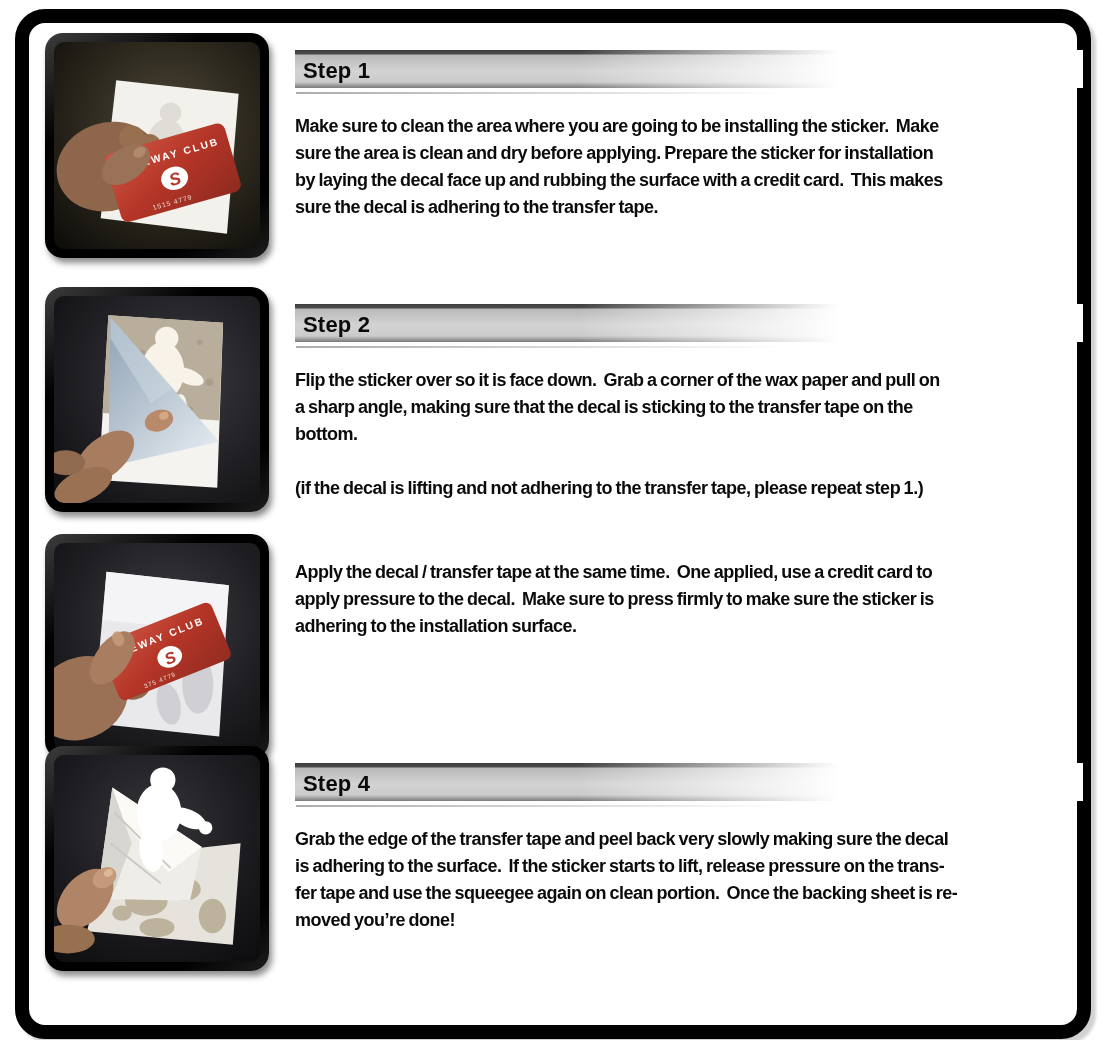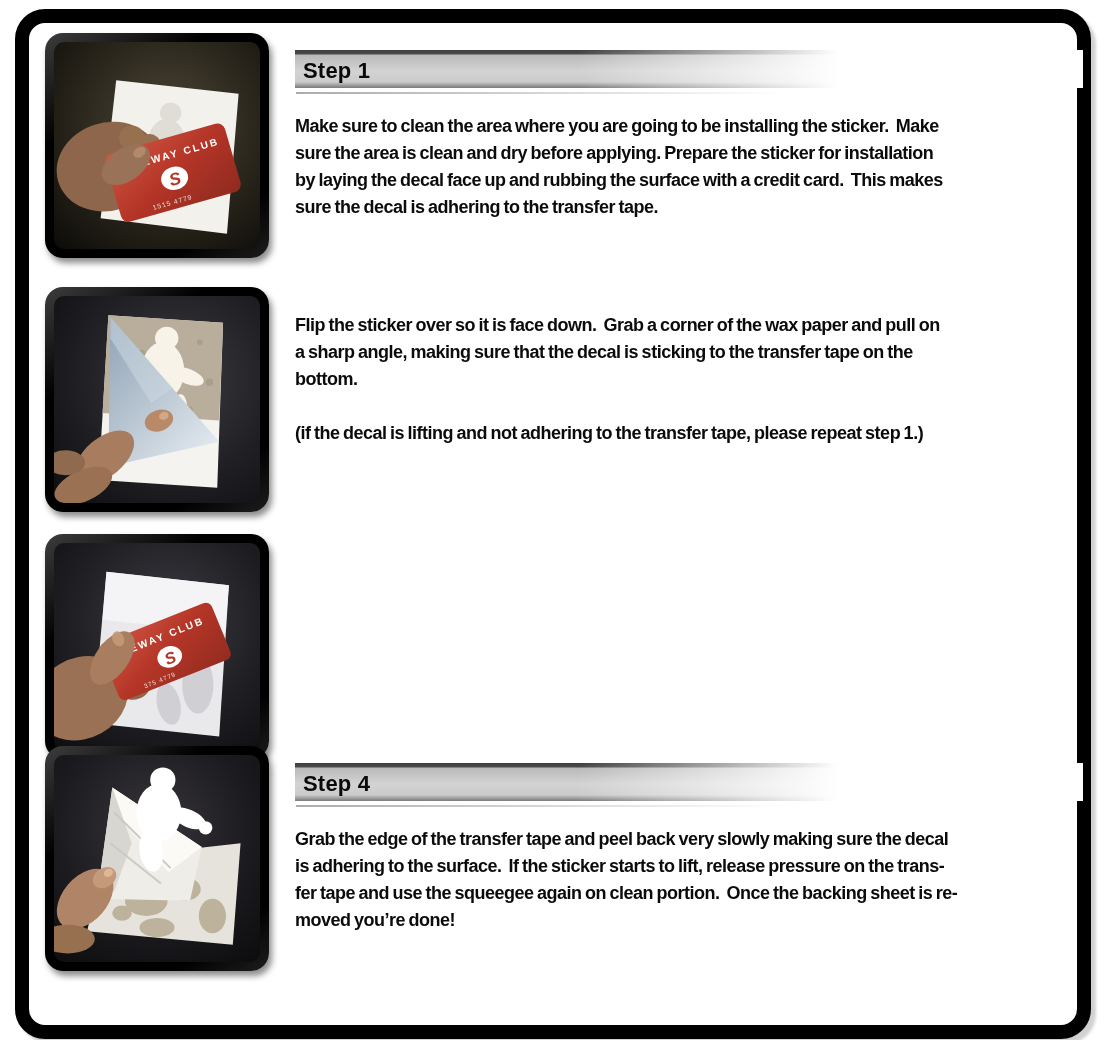--- a/index.html
+++ b/index.html
@@ -143,20 +143,23 @@
         <g>
           <ellipse cx="108" cy="130" rx="15" ry="11" transform="rotate(-20 108 130)" fill="#b98a6a"></ellipse>
           <ellipse cx="113" cy="125" rx="5" ry="4" transform="rotate(-20 113 125)" fill="#d3a985"></ellipse>
           <ellipse cx="52" cy="168" rx="36" ry="20" transform="rotate(-40 52 168)" fill="#a87c5e"></ellipse>
           <ellipse cx="30" cy="198" rx="32" ry="16" transform="rotate(-25 30 198)" fill="#9b7154"></ellipse>
           <ellipse cx="12" cy="174" rx="20" ry="13" fill="#8f6a4e"></ellipse>
         </g>
       </svg>
     </figure>
     <div class="step-text">
+      <div class="step-bar">
+        <span class="step-title">Step 2</span>
+      </div>
       <div class="step-body">Flip the sticker over so it is face down.  Grab a corner of the wax paper and pull on
 a sharp angle, making sure that the decal is sticking to the transfer tape on the
 bottom.
 
 (if the decal is lifting and not adhering to the transfer tape, please repeat step 1.)</div>
     </div>
   </section>
 
   <section class="step-row" style="top:534px">
     <figure class="photo-frame">
@@ -193,20 +196,23 @@
           <text x="116" y="128" text-anchor="middle" font-size="17" font-style="italic" font-weight="bold" fill="#b5352a">S</text>
           <text x="80" y="142" font-size="6.5" letter-spacing="1" fill="#eedcd4">375 4779</text>
         </g>
         <g>
           <ellipse cx="60" cy="120" rx="32" ry="17" transform="rotate(-55 60 120)" fill="#a97d5f"></ellipse>
           <ellipse cx="66" cy="100" rx="6" ry="8" transform="rotate(-20 66 100)" fill="#c49a78" opacity="0.9"></ellipse>
         </g>
       </svg>
     </figure>
     <div class="step-text">
+      <div class="step-body">Apply the decal / transfer tape at the same time.  One applied, use a credit card to
+apply pressure to the decal.  Make sure to press firmly to make sure the sticker is
+adhering to the installation surface.</div>
     </div>
   </section>
 
   <section class="step-row" style="top:746px">
     <figure class="photo-frame">
       <svg viewBox="0 0 212 216" preserveAspectRatio="none">
         <defs>
           <radialGradient id="p4bg" cx="48%" cy="35%" r="85%">
             <stop offset="0" stop-color="#38363c"></stop>
               <stop offset="0.55" stop-color="#1c1b1f"></stop>

